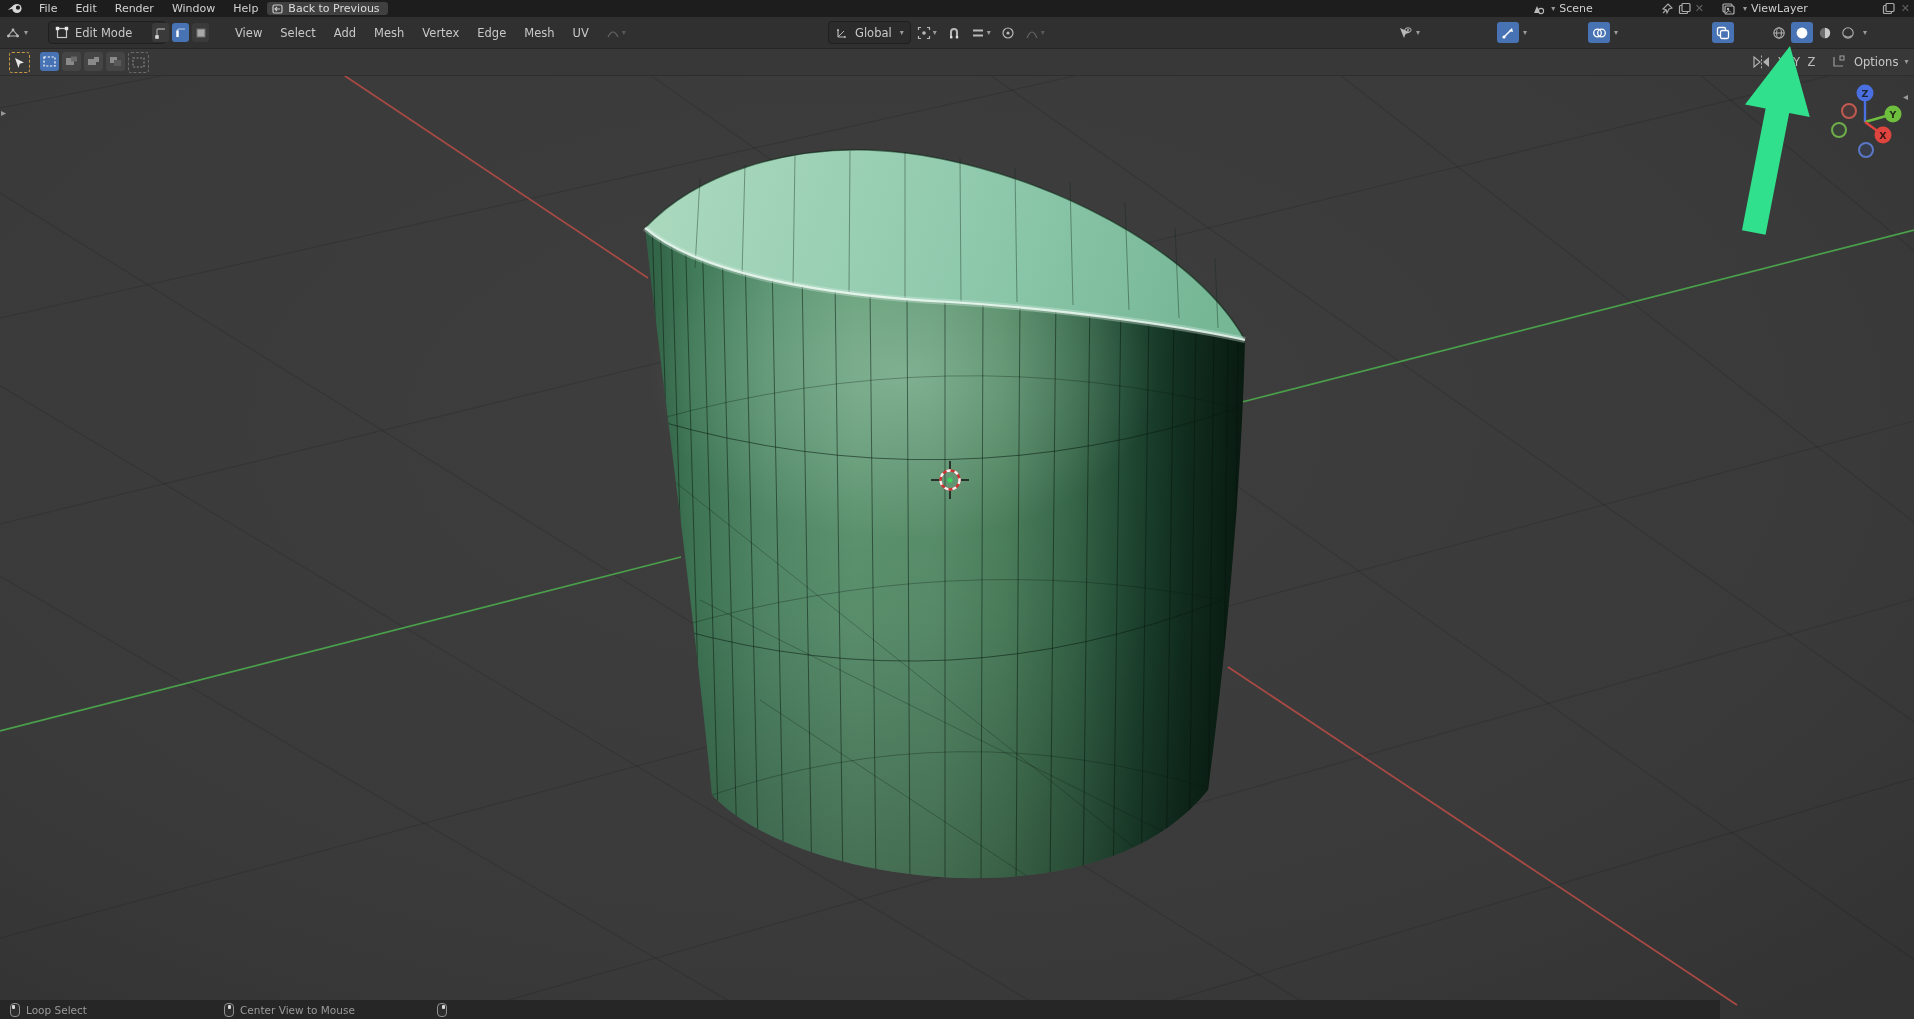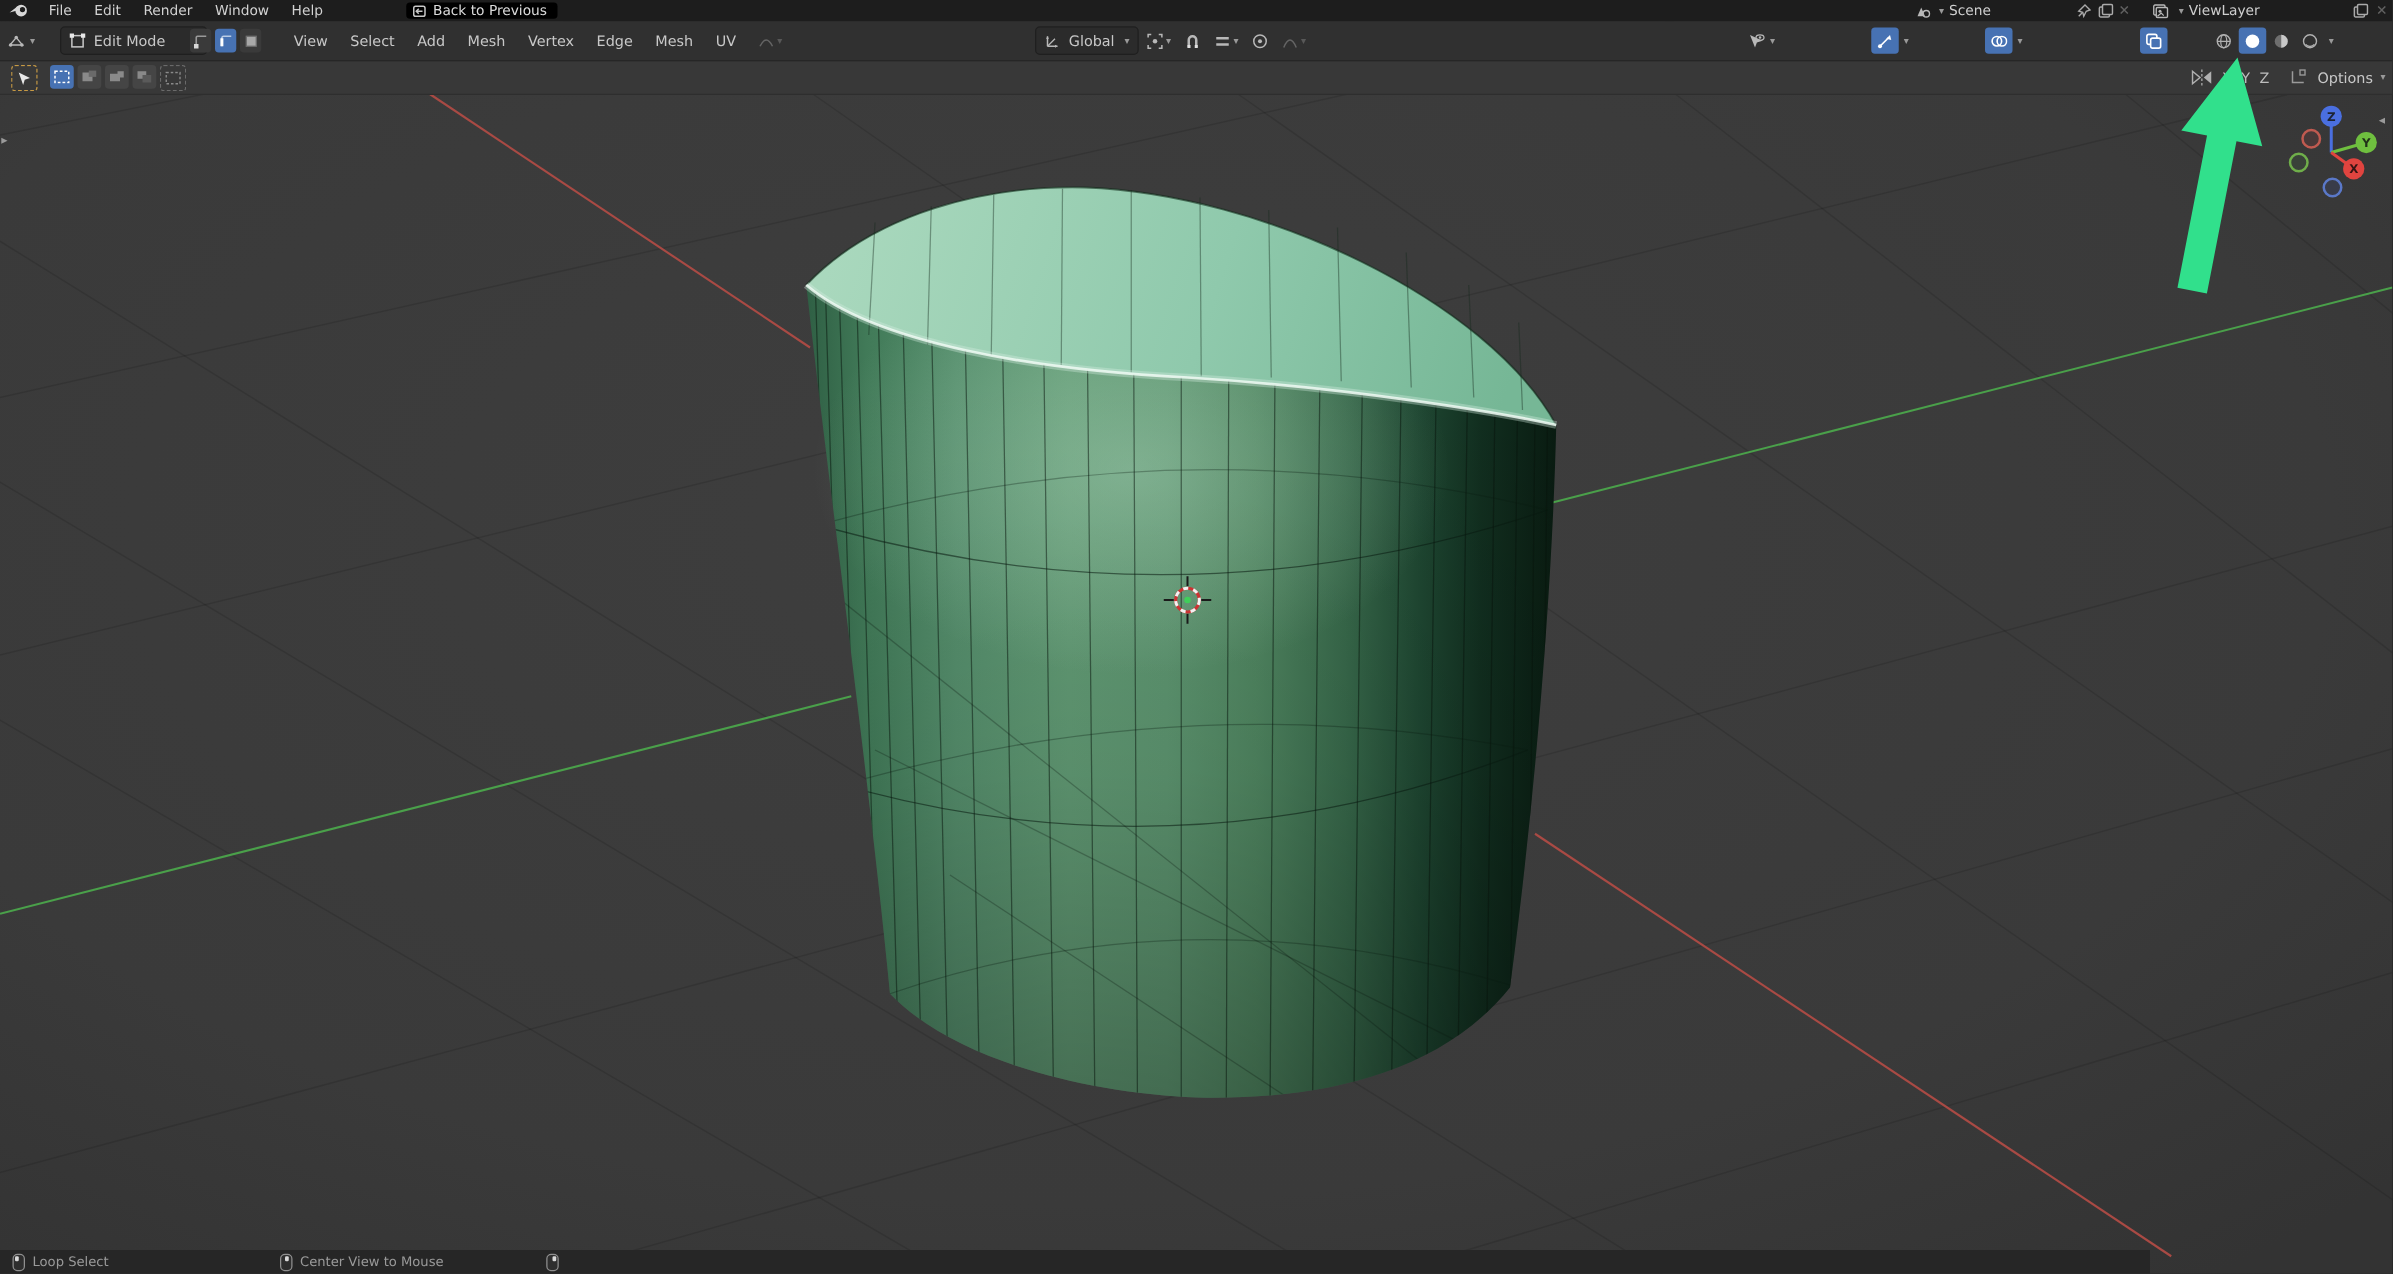--- a/index.html
+++ b/index.html
@@ -4,21 +4,21 @@
 <style>
   html,body{margin:0;padding:0;background:#1d1d1d;width:1914px;height:1019px;overflow:hidden;
     font-family:"DejaVu Sans","Liberation Sans",sans-serif;-webkit-font-smoothing:antialiased;}
   #stage{position:relative;width:1914px;height:1019px;background:#3b3b3b;}
 
   
   #topbar{position:absolute;left:0;top:0;width:1914px;height:17px;background:#1d1d1d;z-index:30;
     display:flex;align-items:center;color:#d2d2d2;font-size:11px;}
   .tb-menu{padding:0 9px;height:17px;line-height:17px;cursor:default;}
   #blender-logo{width:17px;height:13px;margin:0 6px 0 7px;}
-  #back-btn{margin-left:58px;height:13px;background:#000000;border-radius:3px;display:flex;
+  #back-btn{height:13px;background:#404040;border-radius:3px;display:flex;
     align-items:center;padding:0 8px 0 5px;gap:5px;color:#dcdcdc;}
   #topbar-right{position:absolute;right:0;top:0;height:17px;display:flex;align-items:center;color:#cfcfcf;}
   .tb-block{display:flex;align-items:center;gap:4px;height:17px;padding:0 4px;}
   .dim{opacity:.38;}
   .mini-ic{display:inline-flex;align-items:center;justify-content:center;}
 
   
   #vpheader{position:absolute;left:0;top:17px;width:1914px;height:31px;background:#303030;z-index:29;
     color:#c8c8c8;font-size:11.5px;display:block;border-bottom:1px solid #262626;}
   .hrow{position:absolute;top:0;height:31px;display:flex;align-items:center;}

